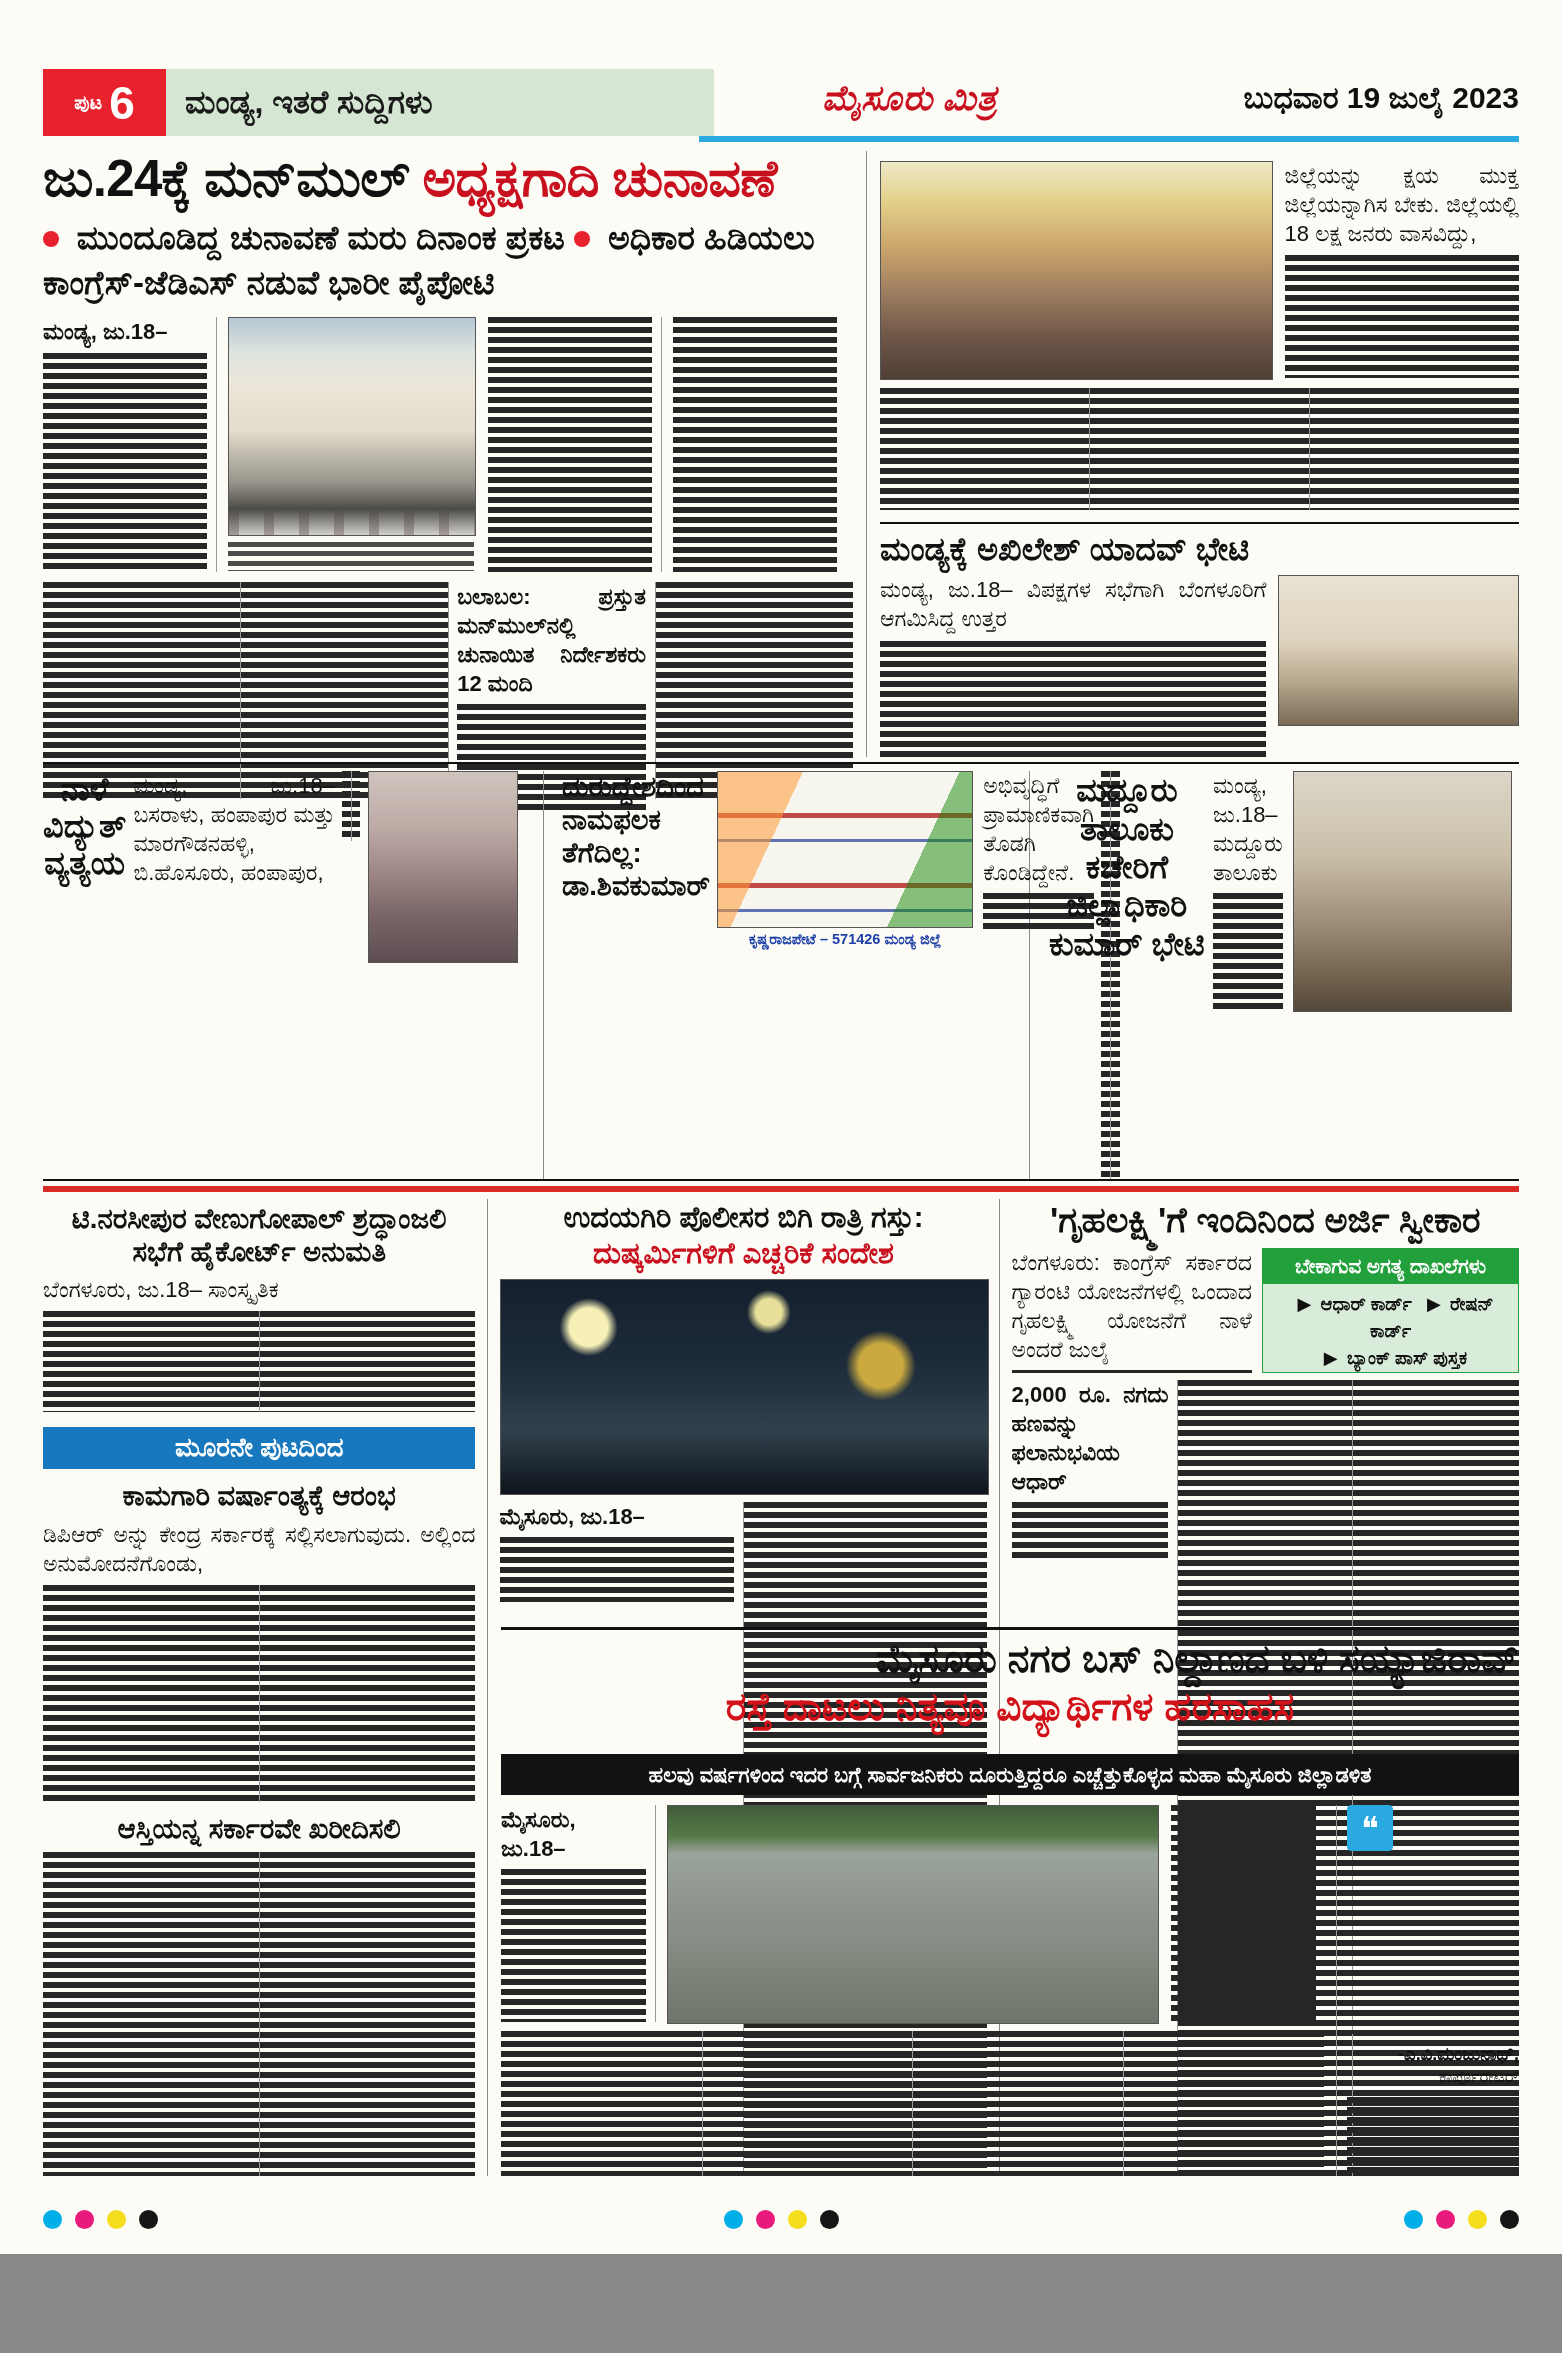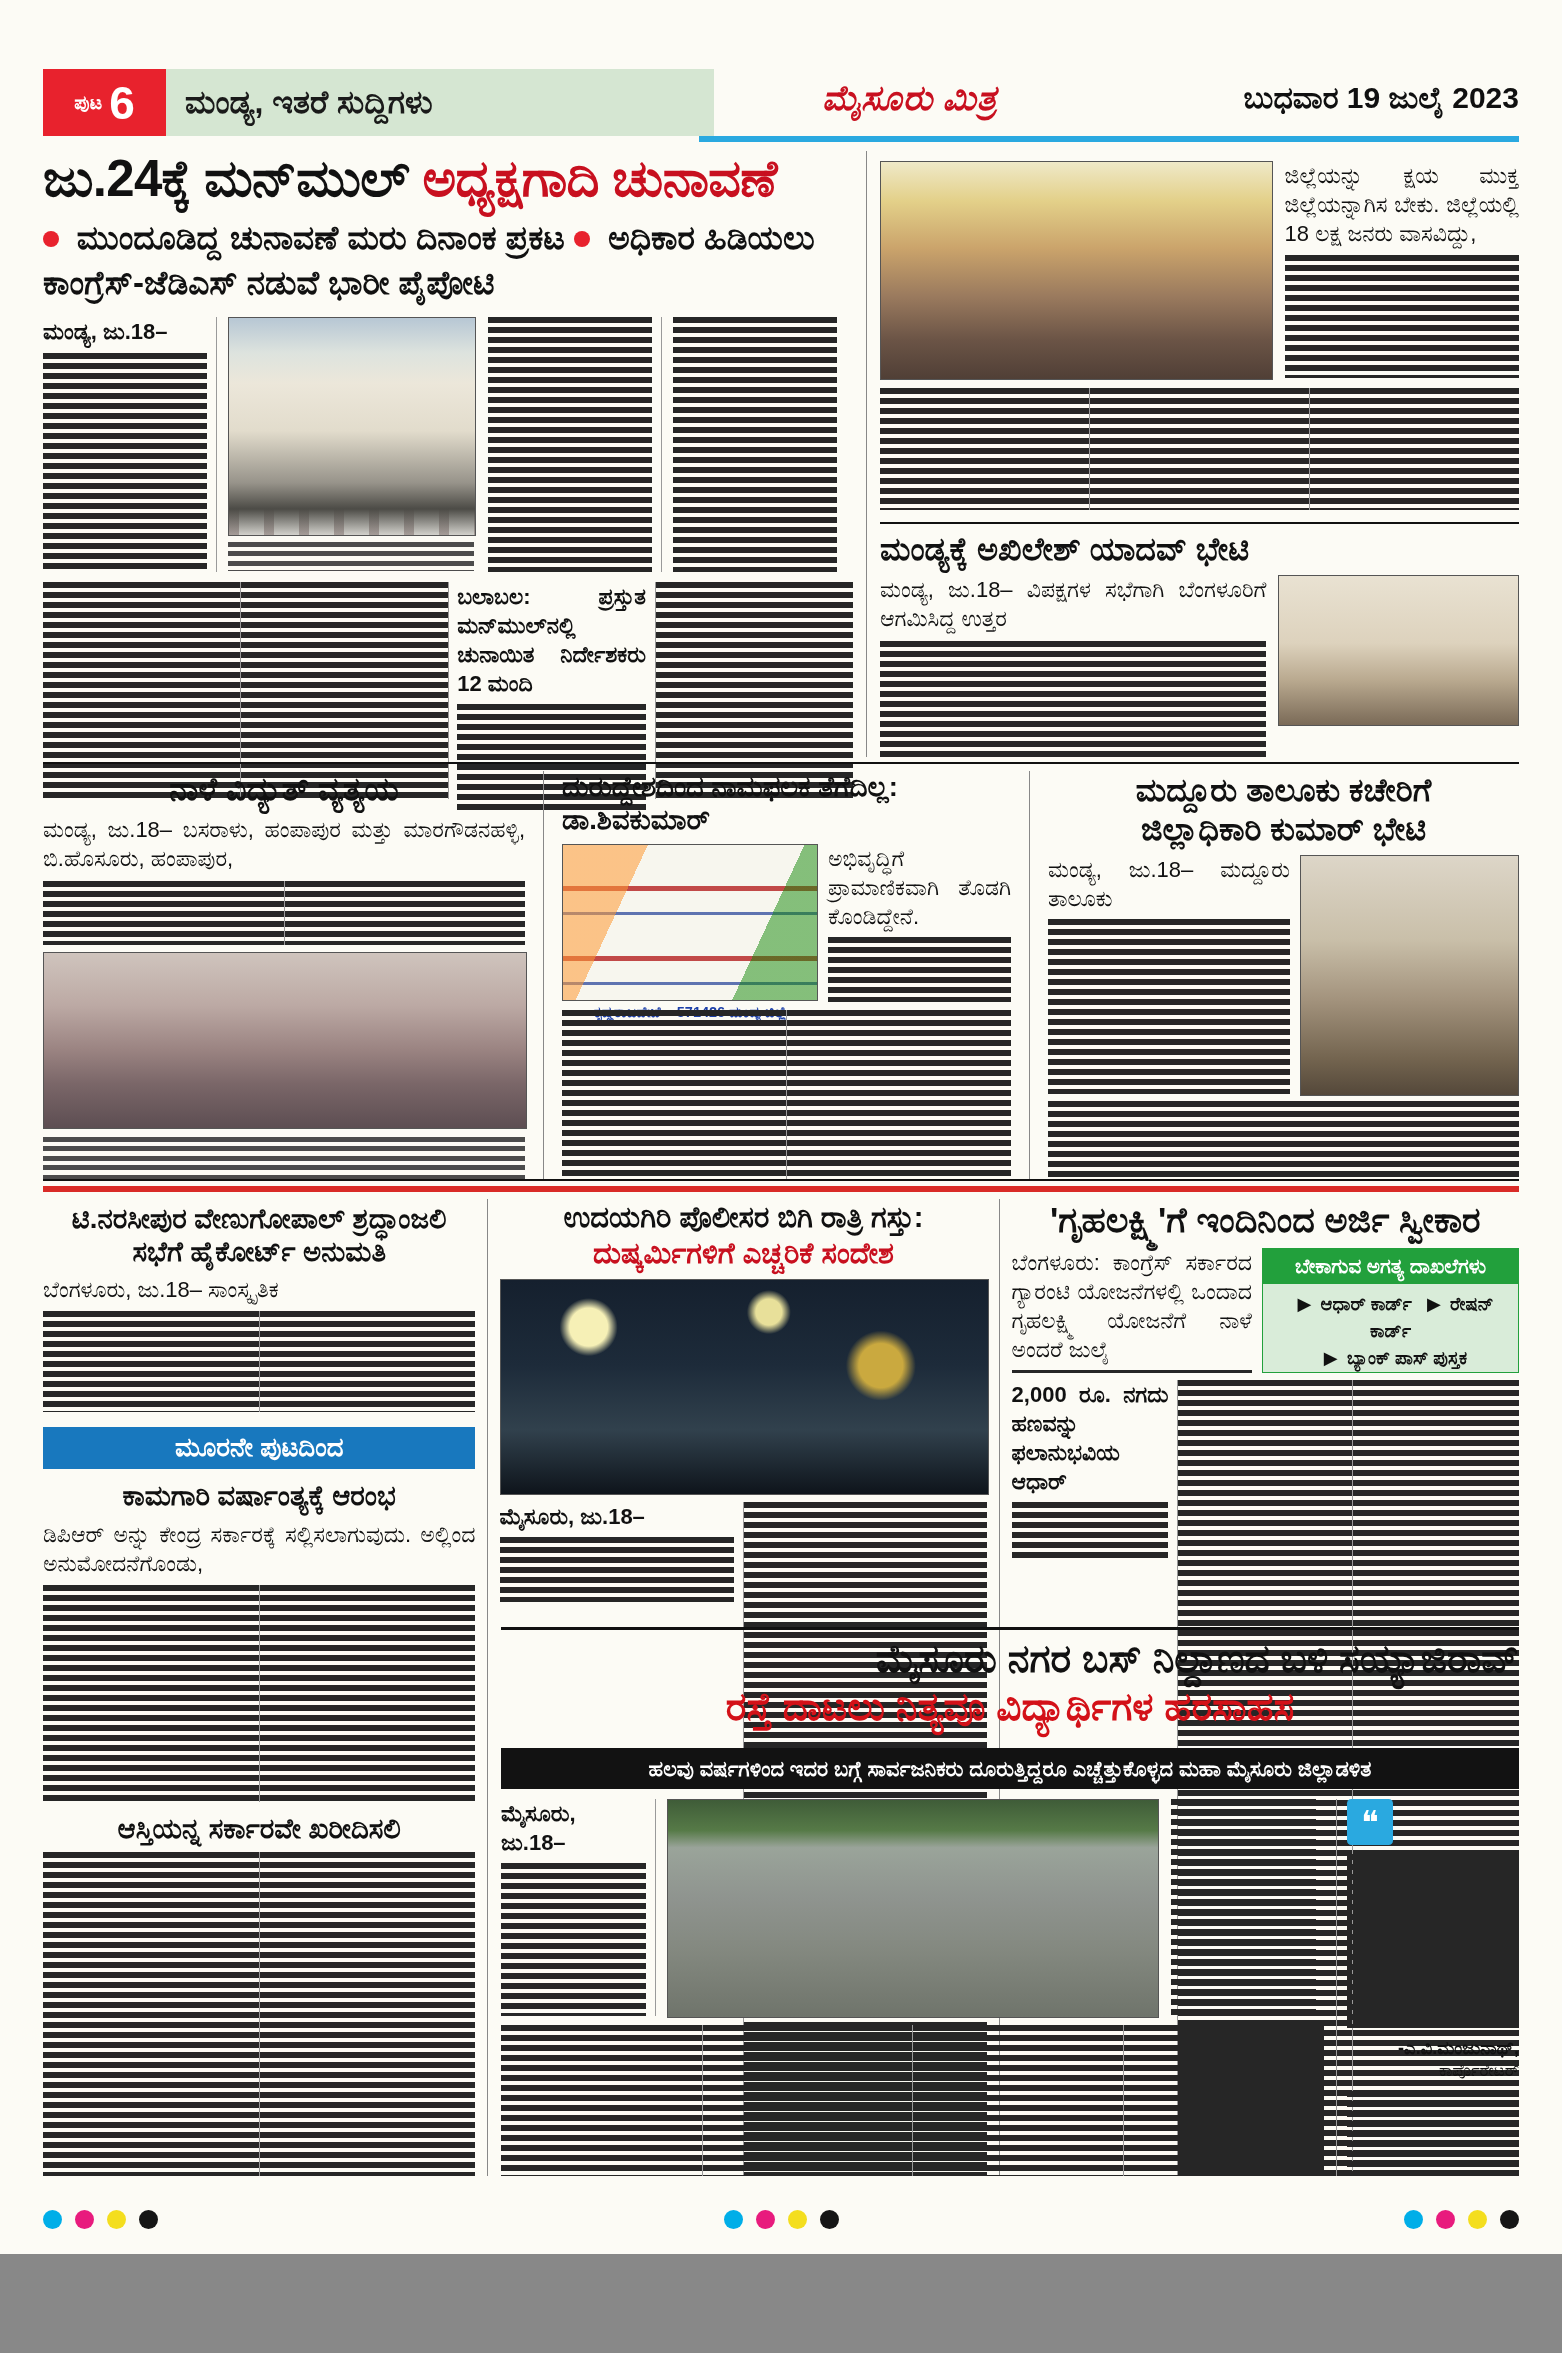--- a/index.html
+++ b/index.html
@@ -56,21 +56,21 @@
   .akh-col{flex:1;display:flex;flex-direction:column;gap:7.2px;}
   .ph-akh{width:239px;height:149px;background:
      linear-gradient(180deg,#e9e2d2 0%,#ddd2bd 45%,#b9a98f 70%,#7a6a57 100%),
      radial-gradient(circle at 22% 55%,#2e2a28 0 38px,rgba(0,0,0,0) 38px),
      radial-gradient(circle at 50% 50%,#3a2f2c 0 40px,rgba(0,0,0,0) 41px),
      radial-gradient(circle at 80% 55%,#2e2a28 0 38px,rgba(0,0,0,0) 38px),
      radial-gradient(circle at 50% 28%,#b5302f 0 16px,rgba(0,0,0,0) 16.7px);}
   
   .band-mid{position:absolute;left:43px;right:43px;top:762px;height:419px;
             border-top:2.9px solid #111;border-bottom:2.9px solid #111;display:flex;box-sizing:border-box;padding-top:7.2px;}
-  .mc{padding:0 18px;box-sizing:border-box;border-right:1.1px solid #888;display:flex;flex-direction:column;gap:7.2px;}
+  .mc{padding:0 18px;box-sizing:border-box;border-right:1.1px solid #888;display:flex;flex-direction:row;gap:7.2px;}
   .mc:last-child{border-right:none;}
   .mc h3{margin:0;text-align:center;}
   .mc1{width:501px;padding-left:0;}
   .mc1 h3{font-size:32px;}
   .mc2{width:486px;}
   .mc2 h3{font-size:27.5px;text-align:left;}
   .mc3{flex:1;padding-right:0;}
   .mc3 h3{font-size:32px;line-height:1.2;}
   .ph-group{width:100%;height:190px;background:
      linear-gradient(180deg,#cfc4bd 0%,#bca9a4 30%,#9b8482 55%,#7a6668 75%,#5d4e52 100%),
@@ -113,21 +113,21 @@
   .glbox .t{background:#22a03c;color:#fff;font-size:20px;font-weight:bold;text-align:center;padding:5.8px 0;}
   .glbox .docs{font-size:18px;font-weight:bold;text-align:center;padding:7.2px 5.8px 0 5.8px;line-height:1.5;}
   .glbox .docs .ar{color:#111;margin:0 4.3px 0 10px;}
   .glbox .note{font-size:16.7px;text-align:center;padding:5.8px 8.7px 8.7px 8.7px;line-height:1.35;}
   
   .band4{position:absolute;left:501px;right:43px;top:1627px;bottom:78px;border-top:3.6px solid #111;
          padding-top:7.2px;display:flex;flex-direction:column;box-sizing:border-box;}
   .band4 .h-blk{margin:0;font-size:39px;text-align:right;white-space:nowrap;}
   .band4 .h-red{margin:2.9px 0 0 0;font-size:39px;text-align:center;color:#d31118;white-space:nowrap;}
   .strap{background:#121212;color:#fff;font-size:21px;font-weight:bold;text-align:center;
-         padding:8.7px 0;margin-top:18px;}
+         padding:8.7px 0;margin-top:24px;}
   .b4-row{display:flex;gap:11.6px;margin-top:10px;flex:1;}
   .b4-left{flex:1;display:flex;flex-direction:column;gap:8.7px;}
   .b4-toprow{display:flex;gap:11.6px;height:217px;}
   .b4-tc{width:145px;display:flex;flex-direction:column;gap:5.8px;border-right:1.1px solid #9a9a9a;padding-right:8.7px;}
   .b4-tc.norule{border-right:none;}
   .ph-street{flex:1;height:217px;background:
      linear-gradient(180deg,#3f5c38 0%,#567a47 14%,#9aa49a 22%,#8f948f 45%,#83887f 70%,#6f746b 100%),
      repeating-linear-gradient(90deg,rgba(30,30,60,.3) 0 11.6px,rgba(0,0,0,0) 11.6px 42px),
      radial-gradient(circle at 88% 55%,rgba(190,160,40,.65) 0 29px,rgba(0,0,0,0) 43px);}
   .b4-bottom{flex:1;}

